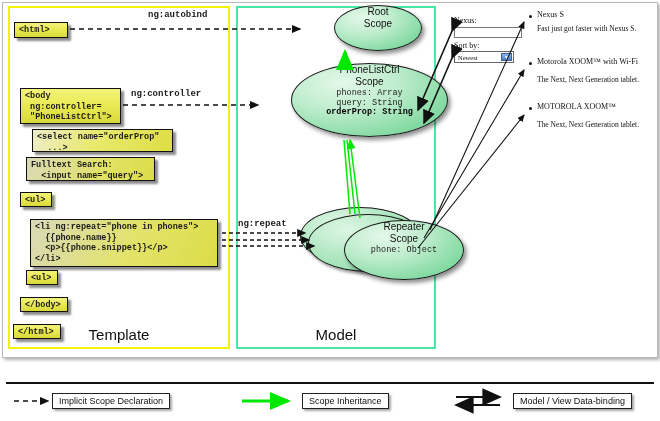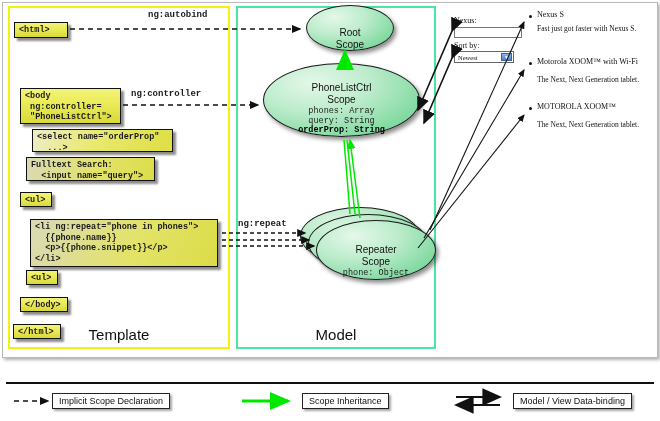--- a/index.html
+++ b/index.html
@@ -28,21 +28,21 @@
   .code.grad2{background:linear-gradient(110deg,#ededc8 0%,#e9e96e 45%,#dede45 100%);}
   .code.grad3{background:linear-gradient(115deg,#d9d9b8 0%,#e3e36a 55%,#dcdc48 100%);}
 
   
   #wires{position:absolute;left:0;top:0;width:660px;height:421px;pointer-events:none;}
 
   
   .ell{position:absolute;border:1.6px solid #1a1a1a;border-radius:50%;
        background:radial-gradient(ellipse at 32% 26%,#e4f8e9 0%,#bdeccc 38%,#86dba4 74%,#63cf8a 100%);
        box-shadow:2.5px 3px 4px rgba(0,0,0,.45);
-       display:flex;flex-direction:column;align-items:center;justify-content:flex-end;}
+       display:flex;flex-direction:column;align-items:center;justify-content:flex-start;margin-left:28px;}
   .ell-title{font-size:10px;color:#111;text-align:center;line-height:11.5px;
              font-family:"Liberation Sans",sans-serif;}
   .ell-props{font-family:"Liberation Mono",monospace;font-size:8.5px;line-height:9.6px;
              color:#222;text-align:center;margin-top:2px;}
   .ell-props b{font-weight:bold;color:#000;}
   .stack{position:absolute;border:1.6px solid #1a1a1a;border-radius:50%;
          background:radial-gradient(ellipse at 32% 26%,#ddf6e4 0%,#b6e9c6 40%,#82d9a0 100%);
          box-shadow:2px 2.5px 3px rgba(0,0,0,.40);}
 
   

